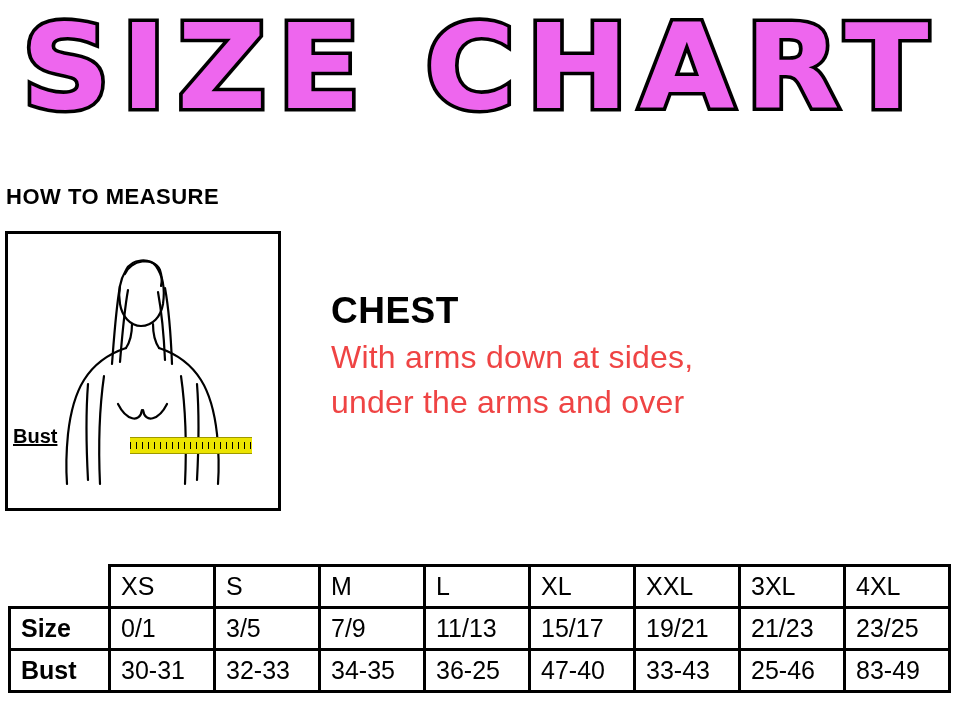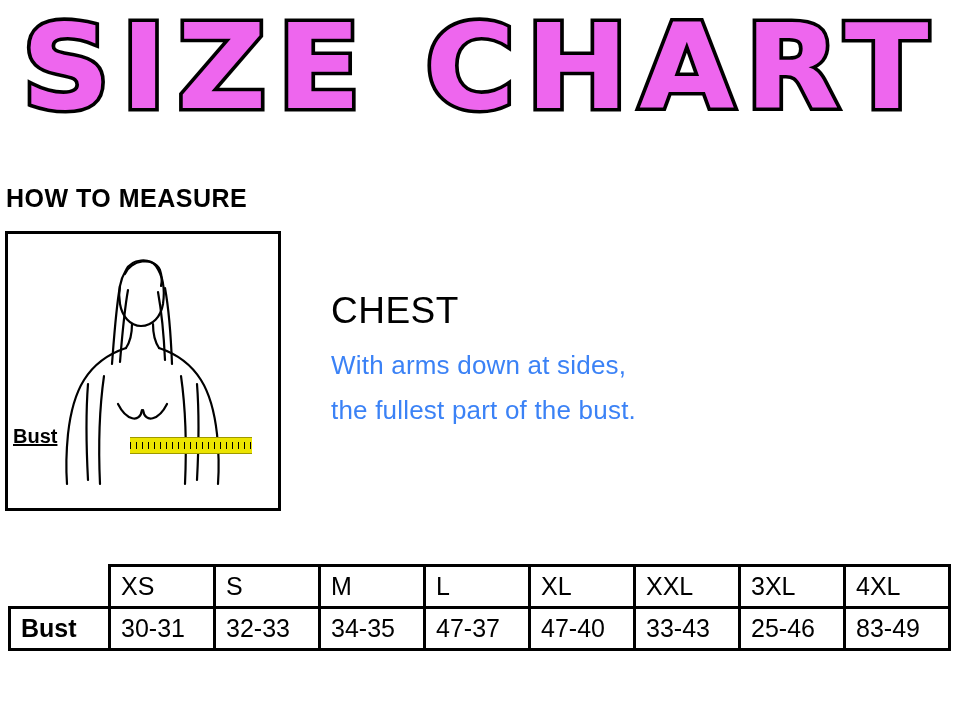--- a/index.html
+++ b/index.html
@@ -43,21 +43,21 @@
     transform-origin: center top;
   }
 
   
   .how-heading {
     position: absolute;
     left: 6px;
     top: 184px;
     font-family: "Liberation Sans", sans-serif;
     font-weight: bold;
-    font-size: 25px;
+    font-size: 22px;
     letter-spacing: 0.5px;
     color: #000;
   }
 
   
   .figure-box {
     position: absolute;
     left: 5px;
     top: 231px;
     width: 276px;
@@ -106,34 +106,34 @@
 
   
   .chest-block {
     position: absolute;
     left: 331px;
     top: 288px;
     width: 600px;
   }
   .chest-title {
     font-family: "Liberation Sans", sans-serif;
-    font-weight: normal;
+    font-weight: bold;
     font-size: 37px;
     line-height: 46px;
     letter-spacing: 0.5px;
     color: #000;
   }
   .chest-body {
     font-family: "Liberation Sans", sans-serif;
     font-weight: normal;
-    font-size: 26px;
+    font-size: 32px;
     line-height: 45px;
     letter-spacing: 0.2px;
-    color: #3b82f6;
-    margin-top: 9px;
+    color: #ef4444;
+    margin-top: 1px;
   }
   .chest-body div { white-space: nowrap; }
 
   
   .size-table {
     position: absolute;
     left: 8px;
     top: 564px;
     border-collapse: collapse;
     font-family: "Liberation Sans", sans-serif;
@@ -203,21 +203,21 @@
 </div>
 <div class="bust-label">Bust</div>
 <div class="tape">
     <div class="ticks"></div>
   </div>
 
 <div class="chest-block">
   <div class="chest-title">CHEST</div>
   <div class="chest-body">
     <div>With arms down at sides,</div>
-    <div>the fullest part of the bust.</div>
+    <div>under the arms and over</div>
   </div>
 </div>
 
 <table class="size-table">
   <colgroup>
     <col style="width:100px">
     <col class="datacol">
       <col class="datacol">
       <col class="datacol">
       <col class="datacol">
@@ -234,24 +234,35 @@
       <th>M</th>
       <th>L</th>
       <th>XL</th>
       <th>XXL</th>
       <th>3XL</th>
       <th>4XL</th>
     </tr>
   </thead>
   <tbody>
     <tr>
+      <td class="rowhead">Size</td>
+      <td>0/1</td>
+      <td>3/5</td>
+      <td>7/9</td>
+      <td>11/13</td>
+      <td>15/17</td>
+      <td>19/21</td>
+      <td>21/23</td>
+      <td>23/25</td>
+    </tr>
+    <tr>
       <td class="rowhead">Bust</td>
       <td>30-31</td>
       <td>32-33</td>
       <td>34-35</td>
-      <td>47-37</td>
+      <td>36-25</td>
       <td>47-40</td>
       <td>33-43</td>
       <td>25-46</td>
       <td>83-49</td>
     </tr>
   </tbody>
 </table>
 
 </body></html>

